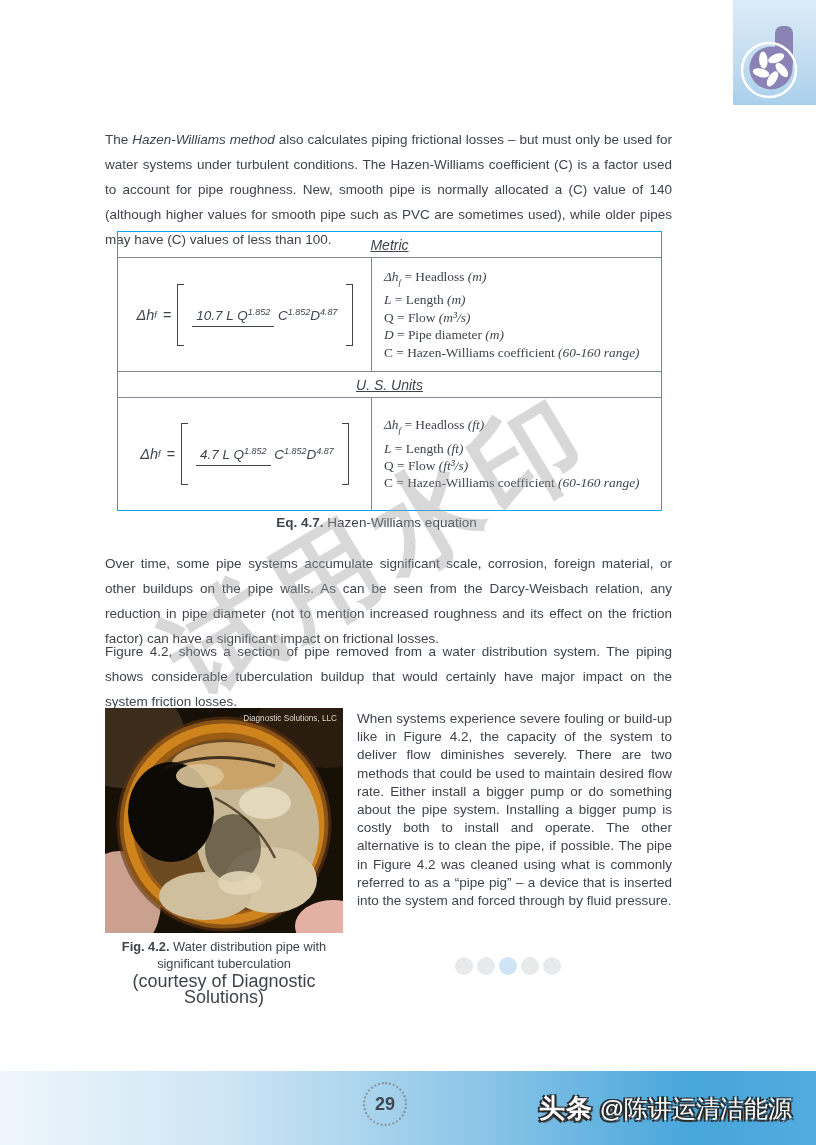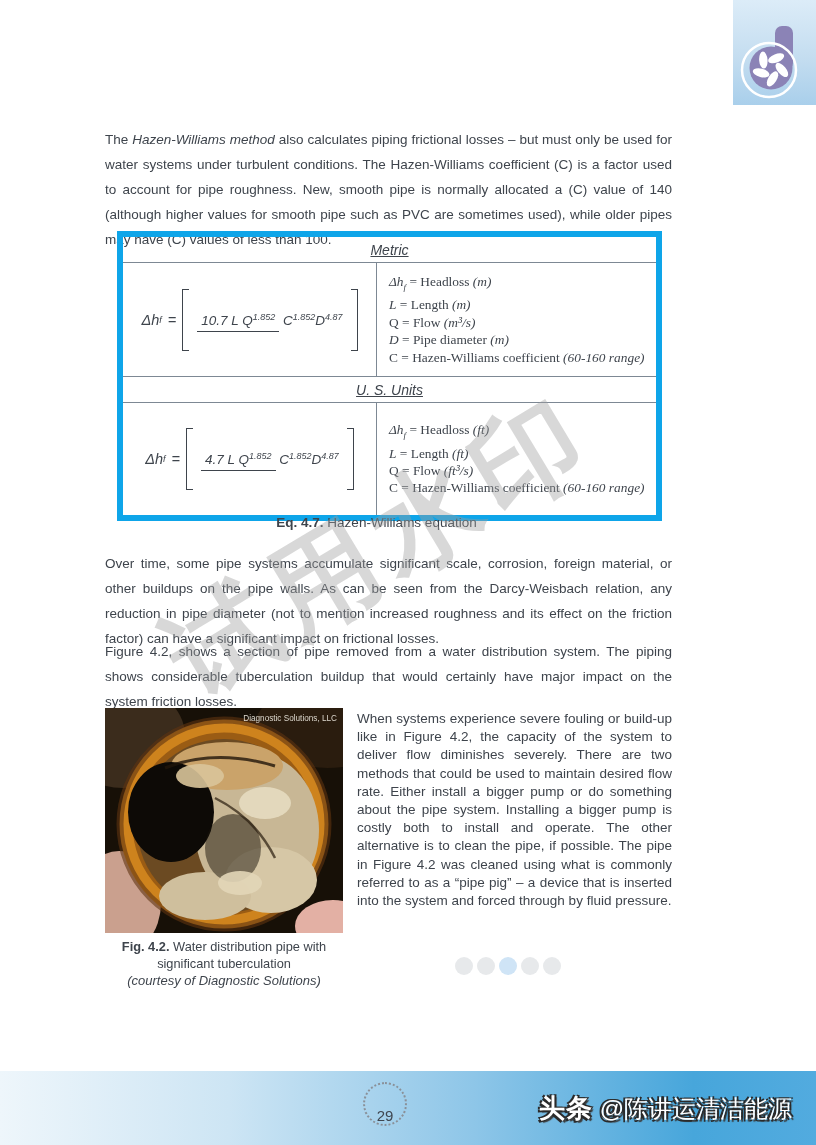--- a/index.html
+++ b/index.html
@@ -9,21 +9,21 @@
   .logo-box{position:absolute;left:733px;top:0;width:83px;height:105px;
             background:linear-gradient(to bottom,#dcecf8 0%,#c4ddf0 55%,#a9cfeb 100%);}
   
   .para{position:absolute;left:105px;width:567px;font-size:13.5px;line-height:25px;
         text-align:justify;color:#3e444c;}
   .p1{top:127px;}
   .p2{top:551px;}
   .p3{top:639px;}
   .it{font-style:italic;}
   
-  .tbl{position:absolute;left:117px;top:231px;width:545px;border:6px solid #0ea5e9;box-sizing:border-box;}
+  .tbl{position:absolute;left:117px;top:231px;width:545px;border:1px solid #0ea5e9;box-sizing:border-box;}
   .tbl-hdr{height:25px;border-bottom:1px solid #7d8894;display:flex;align-items:center;justify-content:center;
            font-size:14px;font-style:italic;}
   .tbl-hdr span{text-decoration:underline;}
   .tbl-row{display:flex;height:113px;border-bottom:1px solid #7d8894;}
   .tbl-row.last{border-bottom:none;height:112px;}
   .cell-eq{width:254px;border-right:1px solid #7d8894;display:flex;align-items:center;justify-content:center;box-sizing:border-box;}
   .cell-def{flex:1;padding:6px 4px 6px 12px;display:flex;flex-direction:column;justify-content:center;font-family:Liberation Serif, serif;}
   .def-line{font-size:13.4px;line-height:17.4px;white-space:nowrap;}
   .def-unit{font-style:italic;}
   .v-it{font-style:italic;}
@@ -42,35 +42,35 @@
   .eq-caption{position:absolute;left:93px;top:515px;width:567px;text-align:center;font-size:13.5px;}
   .bold{font-weight:bold;}
   
   .figure{position:absolute;left:105px;top:708px;width:238px;height:225px;}
   
   .side-col{position:absolute;left:357px;top:710px;width:315px;font-size:13.5px;line-height:18.2px;
             text-align:justify;}
   
   .fig-caption{position:absolute;left:100px;top:939px;width:248px;text-align:center;
                font-size:12.8px;line-height:16.8px;}
-  .fig-caption .line3{font-style:italic;font-size:13px;}
+  .fig-caption .line3{font-size:18px;}
   
   .dots{position:absolute;left:455px;top:957px;display:flex;gap:4px;}
   .dot{width:18px;height:18px;border-radius:50%;background:#e7e9eb;}
   .dot.blue{background:#cfe4f6;}
   
   .watermark{position:absolute;left:215px;top:585px;font-size:108px;font-weight:bold;
              letter-spacing:10px;white-space:nowrap;color:rgba(158,158,158,0.40);
              transform:rotate(-31deg);transform-origin:0 100%;z-index:9;pointer-events:none;}
   
   .footer{position:absolute;left:0;bottom:0;width:816px;height:74px;
           background:linear-gradient(to right,#eef6fb 0%,#cde5f4 28%,#8ec6e8 58%,#47a6db 85%,#52abdf 100%);}
   .page-circle{position:absolute;left:363px;top:11px;width:44px;height:44px;border:2px dotted #8a9098;
-               border-radius:50%;display:flex;align-items:flex-end;justify-content:center;
-               font-weight:normal;font-size:15px;color:#3f4650;box-sizing:border-box;}
+               border-radius:50%;display:flex;align-items:center;justify-content:center;
+               font-weight:bold;font-size:18px;color:#3f4650;box-sizing:border-box;}
   .brand{position:absolute;right:24px;top:20px;color:#ffffff;font-size:24px;white-space:nowrap;
          text-shadow:-2px -1px 0 #2a2a2a,2px -1px 0 #2a2a2a,-2px 2px 0 #2a2a2a,2px 2px 1px #3a3a3a;}
   .brand .platform{font-weight:bold;font-size:26px;letter-spacing:1px;}
 </style>
 </head>
 <body>
 
 <div class="page">
 
   <div class="logo-box">

